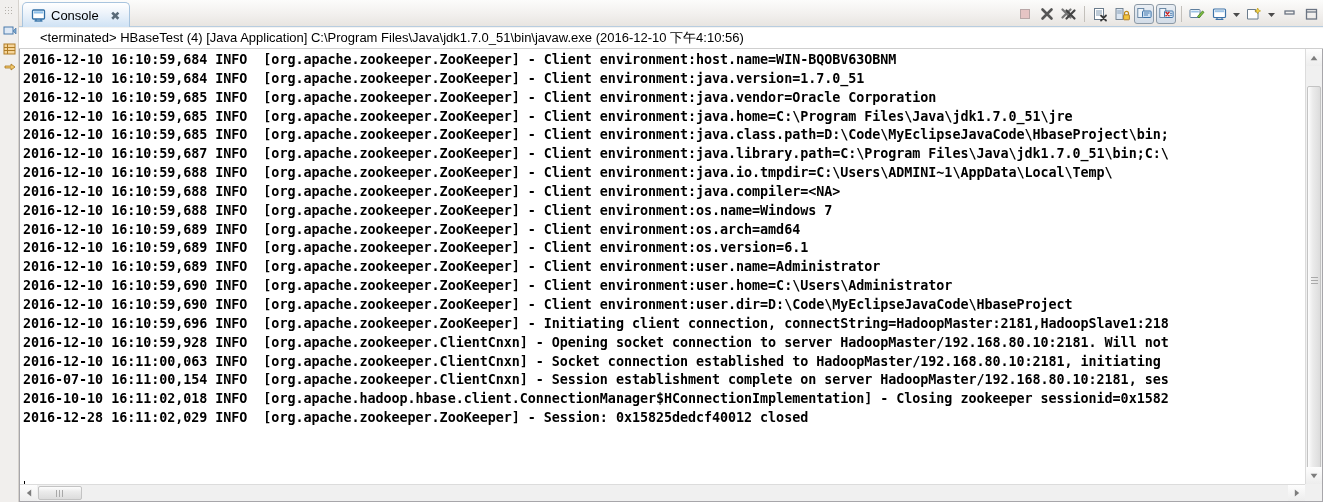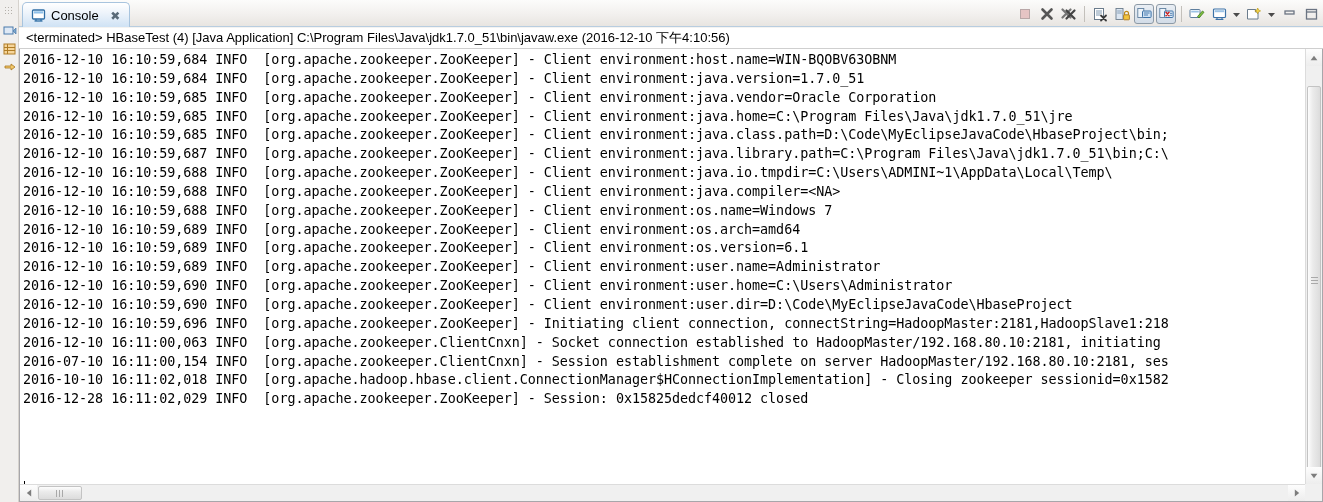--- a/index.html
+++ b/index.html
@@ -127,21 +127,21 @@
   
   .proc-line {
     position: absolute;
     left: 0; top: 28px;
     width: 100%; height: 21px;
     background: #ffffff;
     border-bottom: 1px solid #cfcfcf;
     box-sizing: border-box;
     display: flex;
     align-items: center;
-    padding-left: 7px;
+    padding-left: 21px;
     font-size: 13px;
     color: #000;
     white-space: nowrap;
     overflow: hidden;
   }
 
   
   .console-area {
     position: absolute;
     left: 0; top: 49px;
@@ -151,20 +151,21 @@
     border-top: none;
     box-sizing: border-box;
   }
   .console-text {
     position: absolute;
     left: 0; top: 0;
     right: 17px; bottom: 17px;
     overflow: hidden;
     padding: 2px 13px 0 3px;
     box-sizing: border-box;
+    font-weight: bold;
   }
   .log-line {
     font-family: "DejaVu Sans Mono", monospace;
     font-size: 13.4px;
     line-height: 18.85px;
     white-space: pre;
     color: #000;
     letter-spacing: -0.05px;
   }
   .caret {
@@ -428,20 +429,21 @@
           <div class="log-line">2016-12-10 16:10:59,687 INFO  [org.apache.zookeeper.ZooKeeper] - Client environment:java.library.path=C:\Program Files\Java\jdk1.7.0_51\bin;C:\</div>
           <div class="log-line">2016-12-10 16:10:59,688 INFO  [org.apache.zookeeper.ZooKeeper] - Client environment:java.io.tmpdir=C:\Users\ADMINI~1\AppData\Local\Temp\</div>
           <div class="log-line">2016-12-10 16:10:59,688 INFO  [org.apache.zookeeper.ZooKeeper] - Client environment:java.compiler=&lt;NA&gt;</div>
           <div class="log-line">2016-12-10 16:10:59,688 INFO  [org.apache.zookeeper.ZooKeeper] - Client environment:os.name=Windows 7</div>
           <div class="log-line">2016-12-10 16:10:59,689 INFO  [org.apache.zookeeper.ZooKeeper] - Client environment:os.arch=amd64</div>
           <div class="log-line">2016-12-10 16:10:59,689 INFO  [org.apache.zookeeper.ZooKeeper] - Client environment:os.version=6.1</div>
           <div class="log-line">2016-12-10 16:10:59,689 INFO  [org.apache.zookeeper.ZooKeeper] - Client environment:user.name=Administrator</div>
           <div class="log-line">2016-12-10 16:10:59,690 INFO  [org.apache.zookeeper.ZooKeeper] - Client environment:user.home=C:\Users\Administrator</div>
           <div class="log-line">2016-12-10 16:10:59,690 INFO  [org.apache.zookeeper.ZooKeeper] - Client environment:user.dir=D:\Code\MyEclipseJavaCode\HbaseProject</div>
           <div class="log-line">2016-12-10 16:10:59,696 INFO  [org.apache.zookeeper.ZooKeeper] - Initiating client connection, connectString=HadoopMaster:2181,HadoopSlave1:218</div>
+          <div class="log-line">2016-12-10 16:10:59,928 INFO  [org.apache.zookeeper.ClientCnxn] - Opening socket connection to server HadoopMaster/192.168.80.10:2181. Will not</div>
           <div class="log-line">2016-12-10 16:11:00,063 INFO  [org.apache.zookeeper.ClientCnxn] - Socket connection established to HadoopMaster/192.168.80.10:2181, initiating</div>
           <div class="log-line">2016-07-10 16:11:00,154 INFO  [org.apache.zookeeper.ClientCnxn] - Session establishment complete on server HadoopMaster/192.168.80.10:2181, ses</div>
           <div class="log-line">2016-10-10 16:11:02,018 INFO  [org.apache.hadoop.hbase.client.ConnectionManager$HConnectionImplementation] - Closing zookeeper sessionid=0x1582</div>
           <div class="log-line">2016-12-28 16:11:02,029 INFO  [org.apache.zookeeper.ZooKeeper] - Session: 0x15825dedcf40012 closed</div>
         </div>
       <div class="caret"></div>
 
       <div class="vsb">
         <div class="arrow-up">
           <svg width="8" height="6" viewBox="0 0 8 6">

